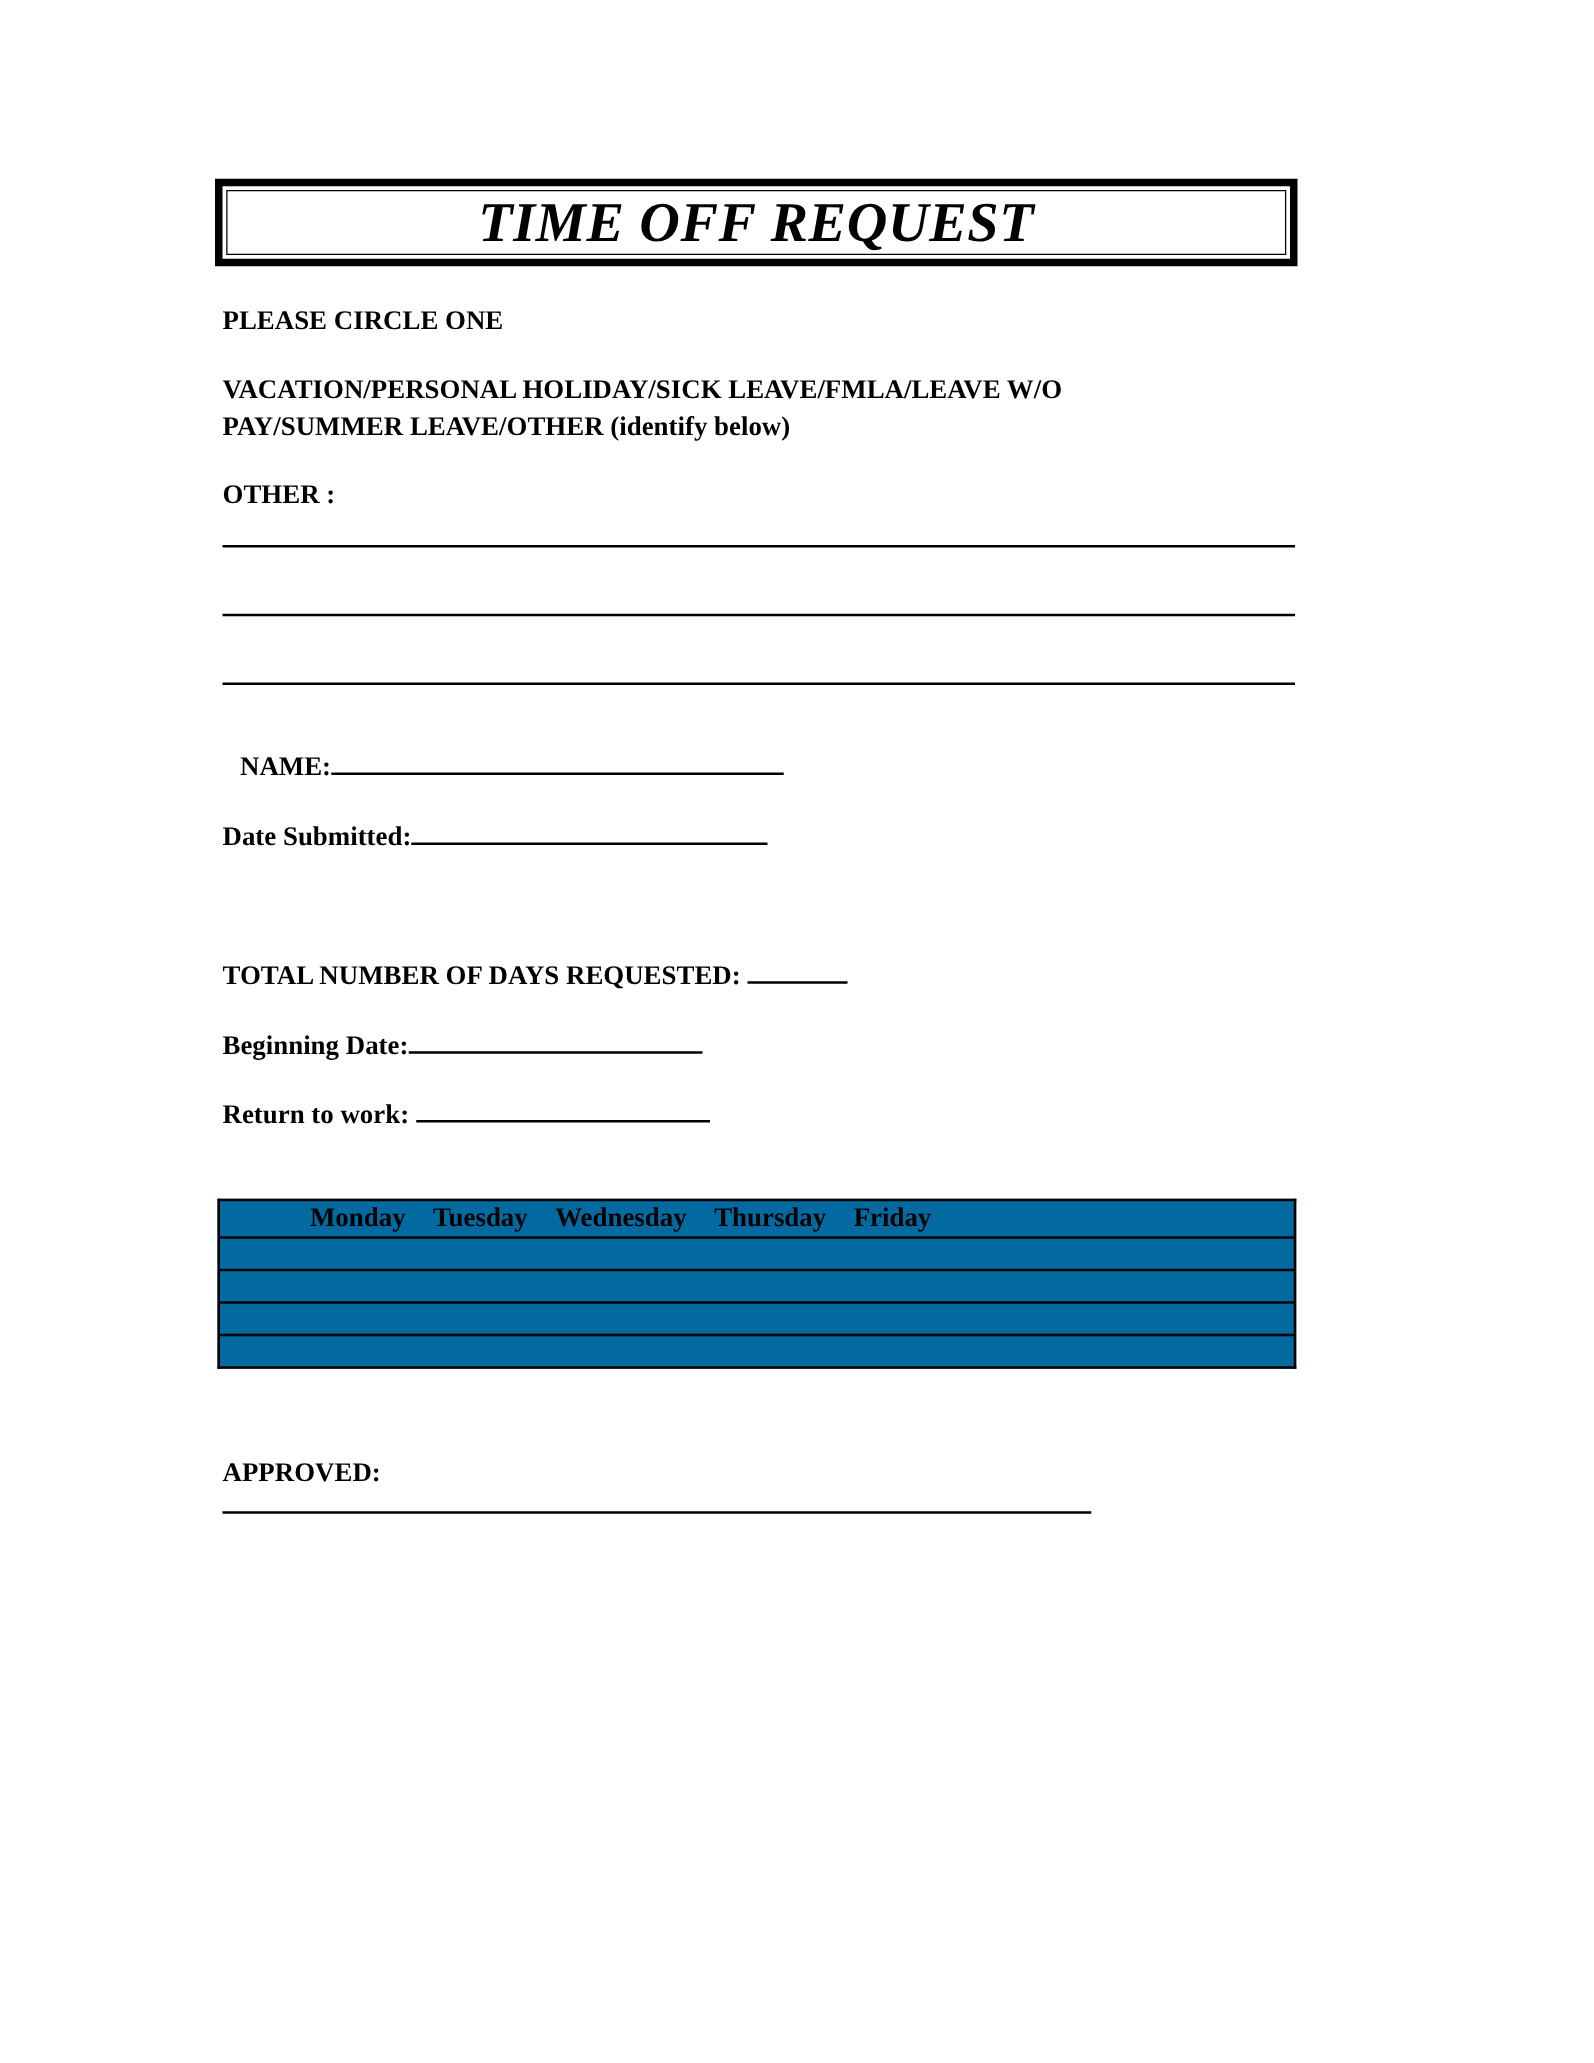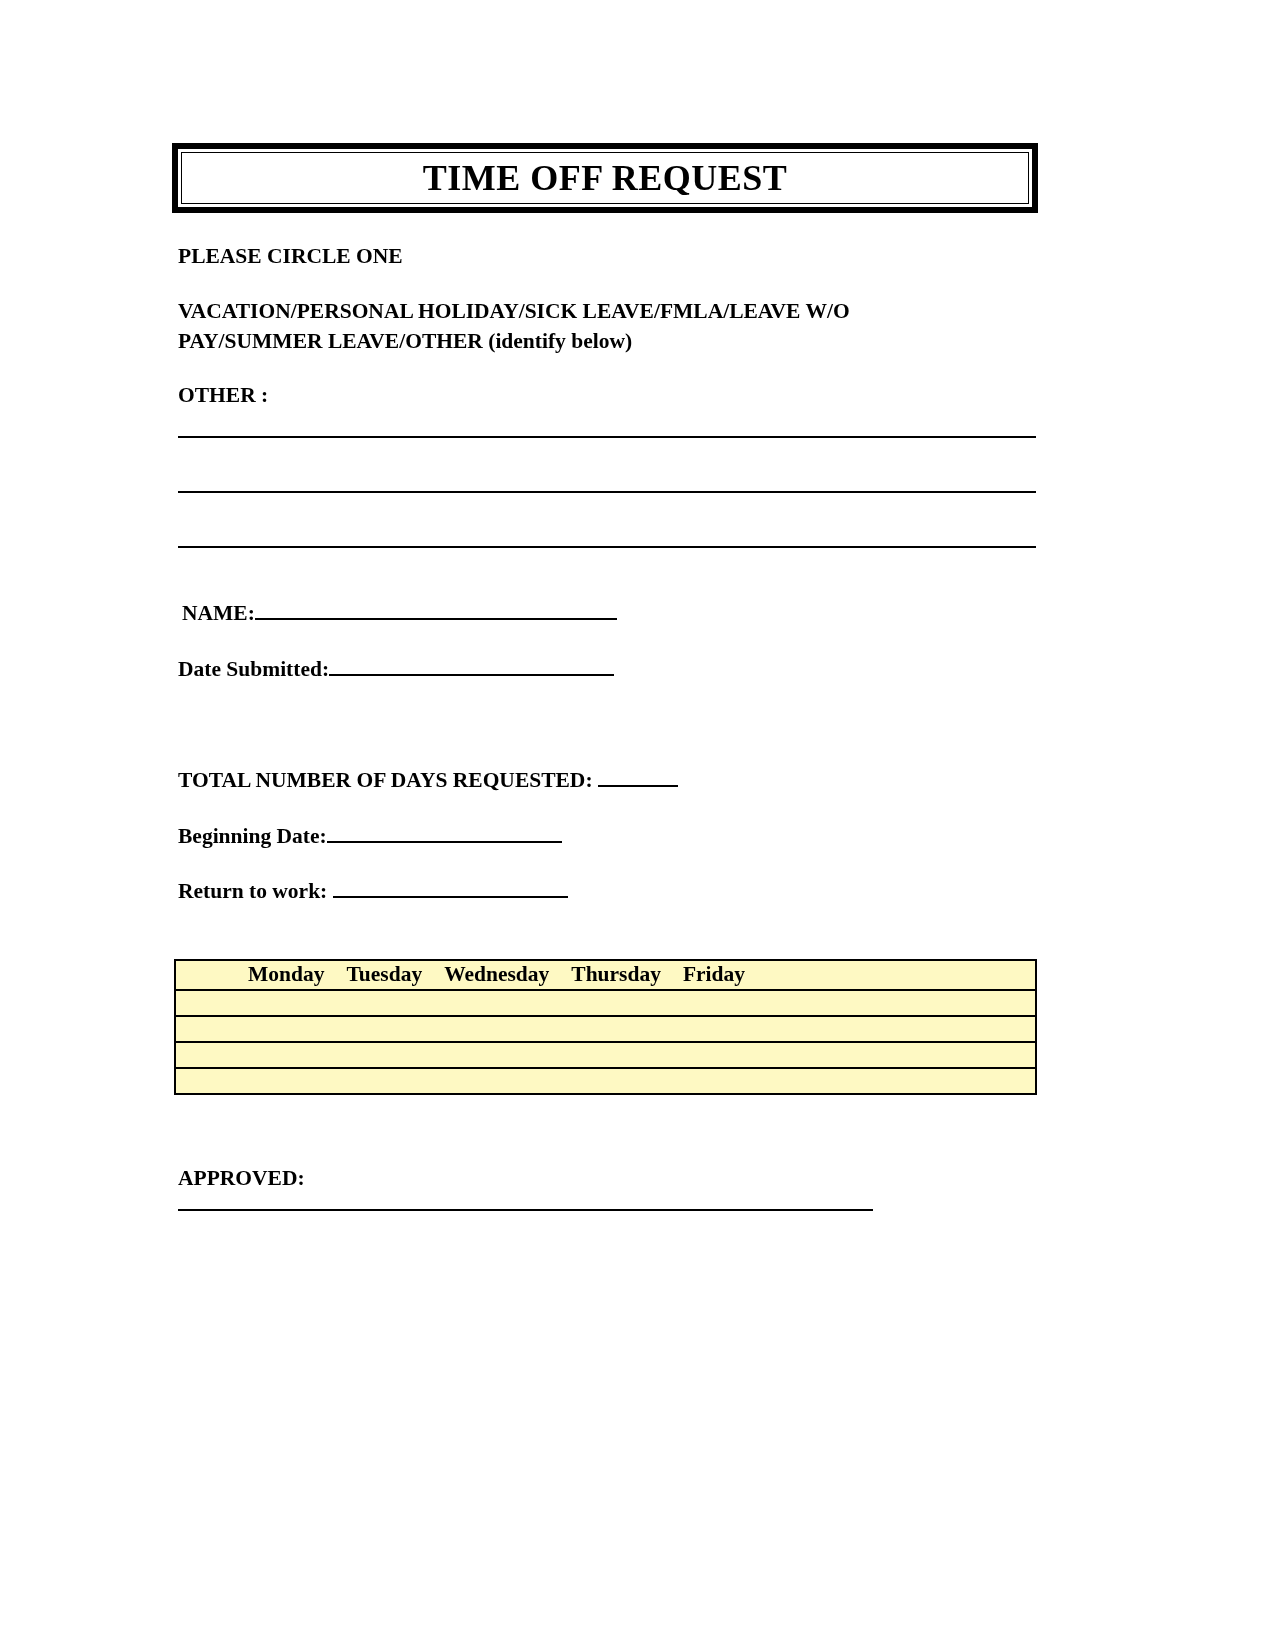--- a/index.html
+++ b/index.html
@@ -35,25 +35,26 @@
     border: 1px solid #000000;
     position: absolute;
     left: 3px;
     top: 3px;
     right: 3px;
     bottom: 3px;
     box-sizing: border-box;
   }
   .title-text {
     position: relative;
-    font-size: 36px;
+    font-size: 45px;
     font-weight: bold;
     letter-spacing: 0.5px;
     line-height: 1;
     z-index: 2;
+    font-style: italic;
   }
 
   
   .txt {
     position: absolute;
     font-weight: bold;
     font-size: 21.5px;
     line-height: 30px;
     white-space: pre;
   }
@@ -93,21 +94,21 @@
     align-items: baseline;
   }
   .field .lbl { white-space: pre; }
   .field .blank {
     display: inline-block;
     border-bottom: 2px solid #000000;
     height: 17px;
     margin-left: 0;
   }
 
-  .f-name       { left: 182px; top: 599px; }
+  .f-name       { left: 192px; top: 599px; }
   .f-name .blank { width: 362px; }
 
   .f-datesub    { left: 178px; top: 655px; }
   .f-datesub .blank { width: 285px; }
 
   .f-total      { left: 178px; top: 766px; }
   .f-total .blank { width: 80px; }
 
   .f-begin      { left: 178px; top: 822px; }
   .f-begin .blank { width: 235px; }
@@ -123,21 +124,21 @@
 
   
   .week-table {
     position: absolute;
     left: 174px;
     top: 959px;
     width: 863px;
     border: 2px solid #000000;
     border-collapse: collapse;
     box-sizing: border-box;
-    background: #fef9c3;
+    background: #0369a1;
   }
   .week-table td {
     border: 0;
     border-bottom: 2px solid #000000;
     padding: 0;
     height: 26px;
     box-sizing: border-box;
   }
   .week-table tr:last-child td { border-bottom: 0; }
   .week-head td {

